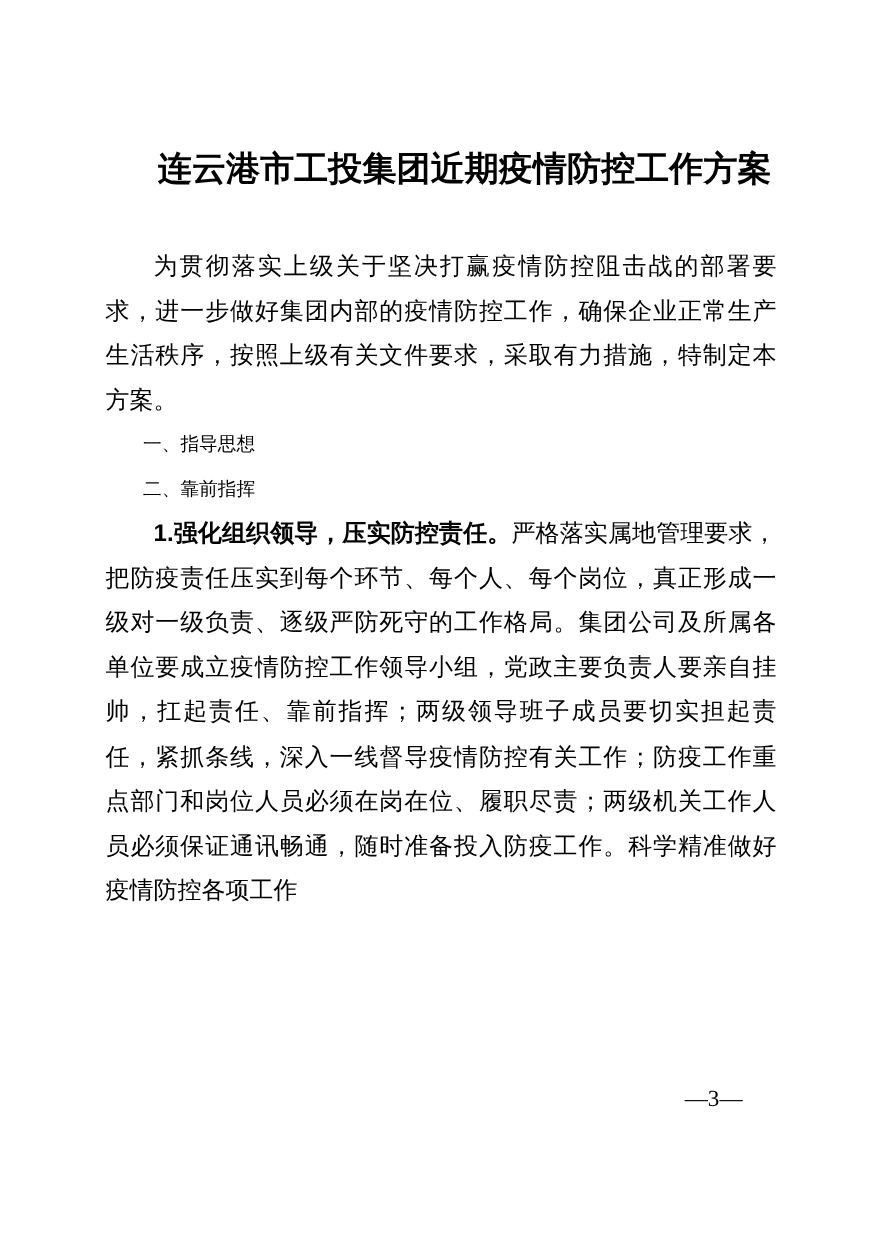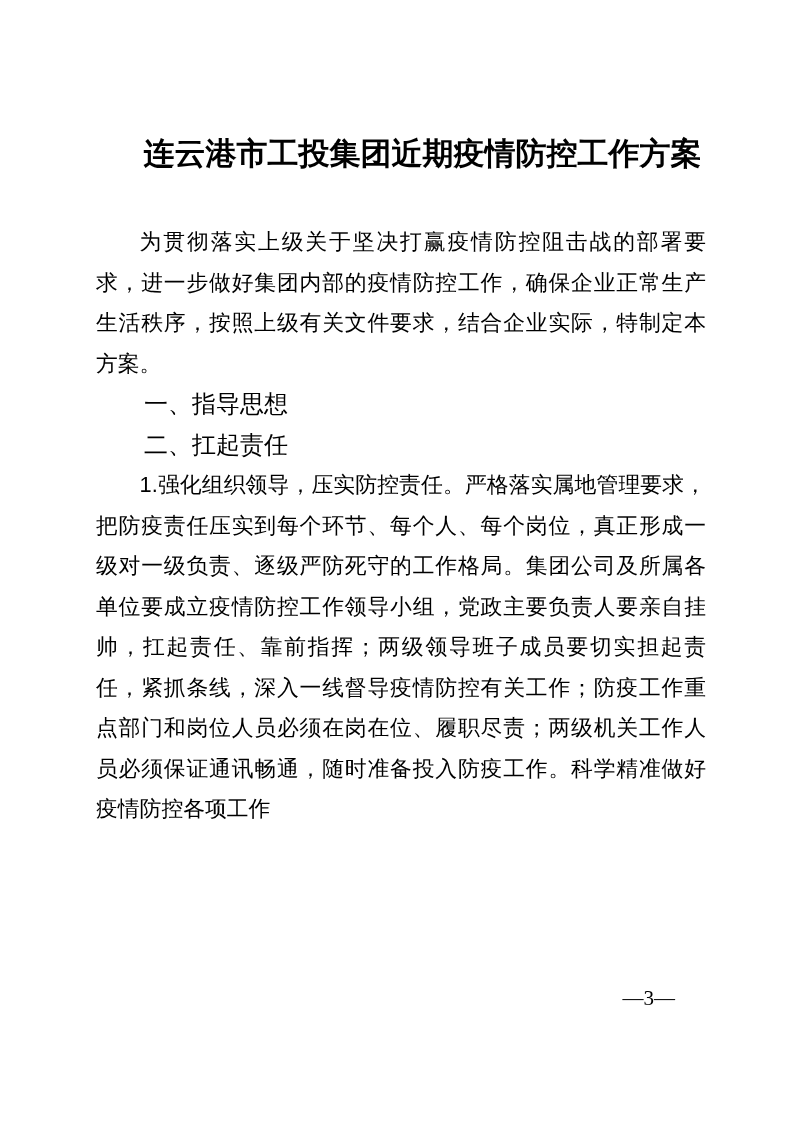--- a/index.html
+++ b/index.html
@@ -40,26 +40,26 @@
     line-height: 40.5px;
     text-align: justify;
     text-justify: inter-character;
   }
   .doc-body p,
   .doc-body h2 {
     margin: 0;
     text-indent: 2em;
   }
   .doc-body h2 {
-    font-size: 24px;
+    font-size: 17px;
     font-weight: 400;
     line-height: 40.5px;
   }
   .para strong {
-    font-weight: normal;
+    font-weight: bold;
   }
   .page-number {
     position: absolute;
     top: 986px;
     left: 0;
     width: 100%;
     padding-right: 118px;
     text-align: right;
     font-family: "Liberation Serif", "DejaVu Serif", serif;
     font-size: 21px;
@@ -68,26 +68,26 @@
 </style>
 </head>
 <body>
 
 <div class="page">
 
   <h1 class="doc-title">连云港市工投集团近期疫情防控工作方案</h1>
 
   <div class="doc-body">
 
-    <p class="para">为贯彻落实上级关于坚决打赢疫情防控阻击战的部署要求，进一步做好集团内部的疫情防控工作，确保企业正常生产生活秩序，按照上级有关文件要求，结合企业实际，特制定本方案。</p>
+    <p class="para">为贯彻落实上级关于坚决打赢疫情防控阻击战的部署要求，进一步做好集团内部的疫情防控工作，确保企业正常生产生活秩序，按照上级有关文件要求，采取有力措施，特制定本方案。</p>
 
     <h2 class="section-heading">一、指导思想</h2>
 
 
-    <h2 class="section-heading">二、扛起责任</h2>
+    <h2 class="section-heading">二、靠前指挥</h2>
 
     <p class="para"><strong>1.强化组织领导，压实防控责任。</strong><span>严格落实属地管理要求，把防疫责任压实到每个环节、每个人、每个岗位，真正形成一级对一级负责、逐级严防死守的工作格局。集团公司及所属各单位要成立疫情防控工作领导小组，党政主要负责人要亲自挂帅，扛起责任、靠前指挥；两级领导班子成员要切实担起责任，紧抓条线，深入一线督导疫情防控有关工作；防疫工作重点部门和岗位人员必须在岗在位、履职尽责；两级机关工作人员必须保证通讯畅通，随时准备投入防疫工作。科学精准做好疫情防控各项工作</span></p>
 
   </div>
 
   <div class="page-number">—3—</div>
 
 </div>
 
 </body></html>

